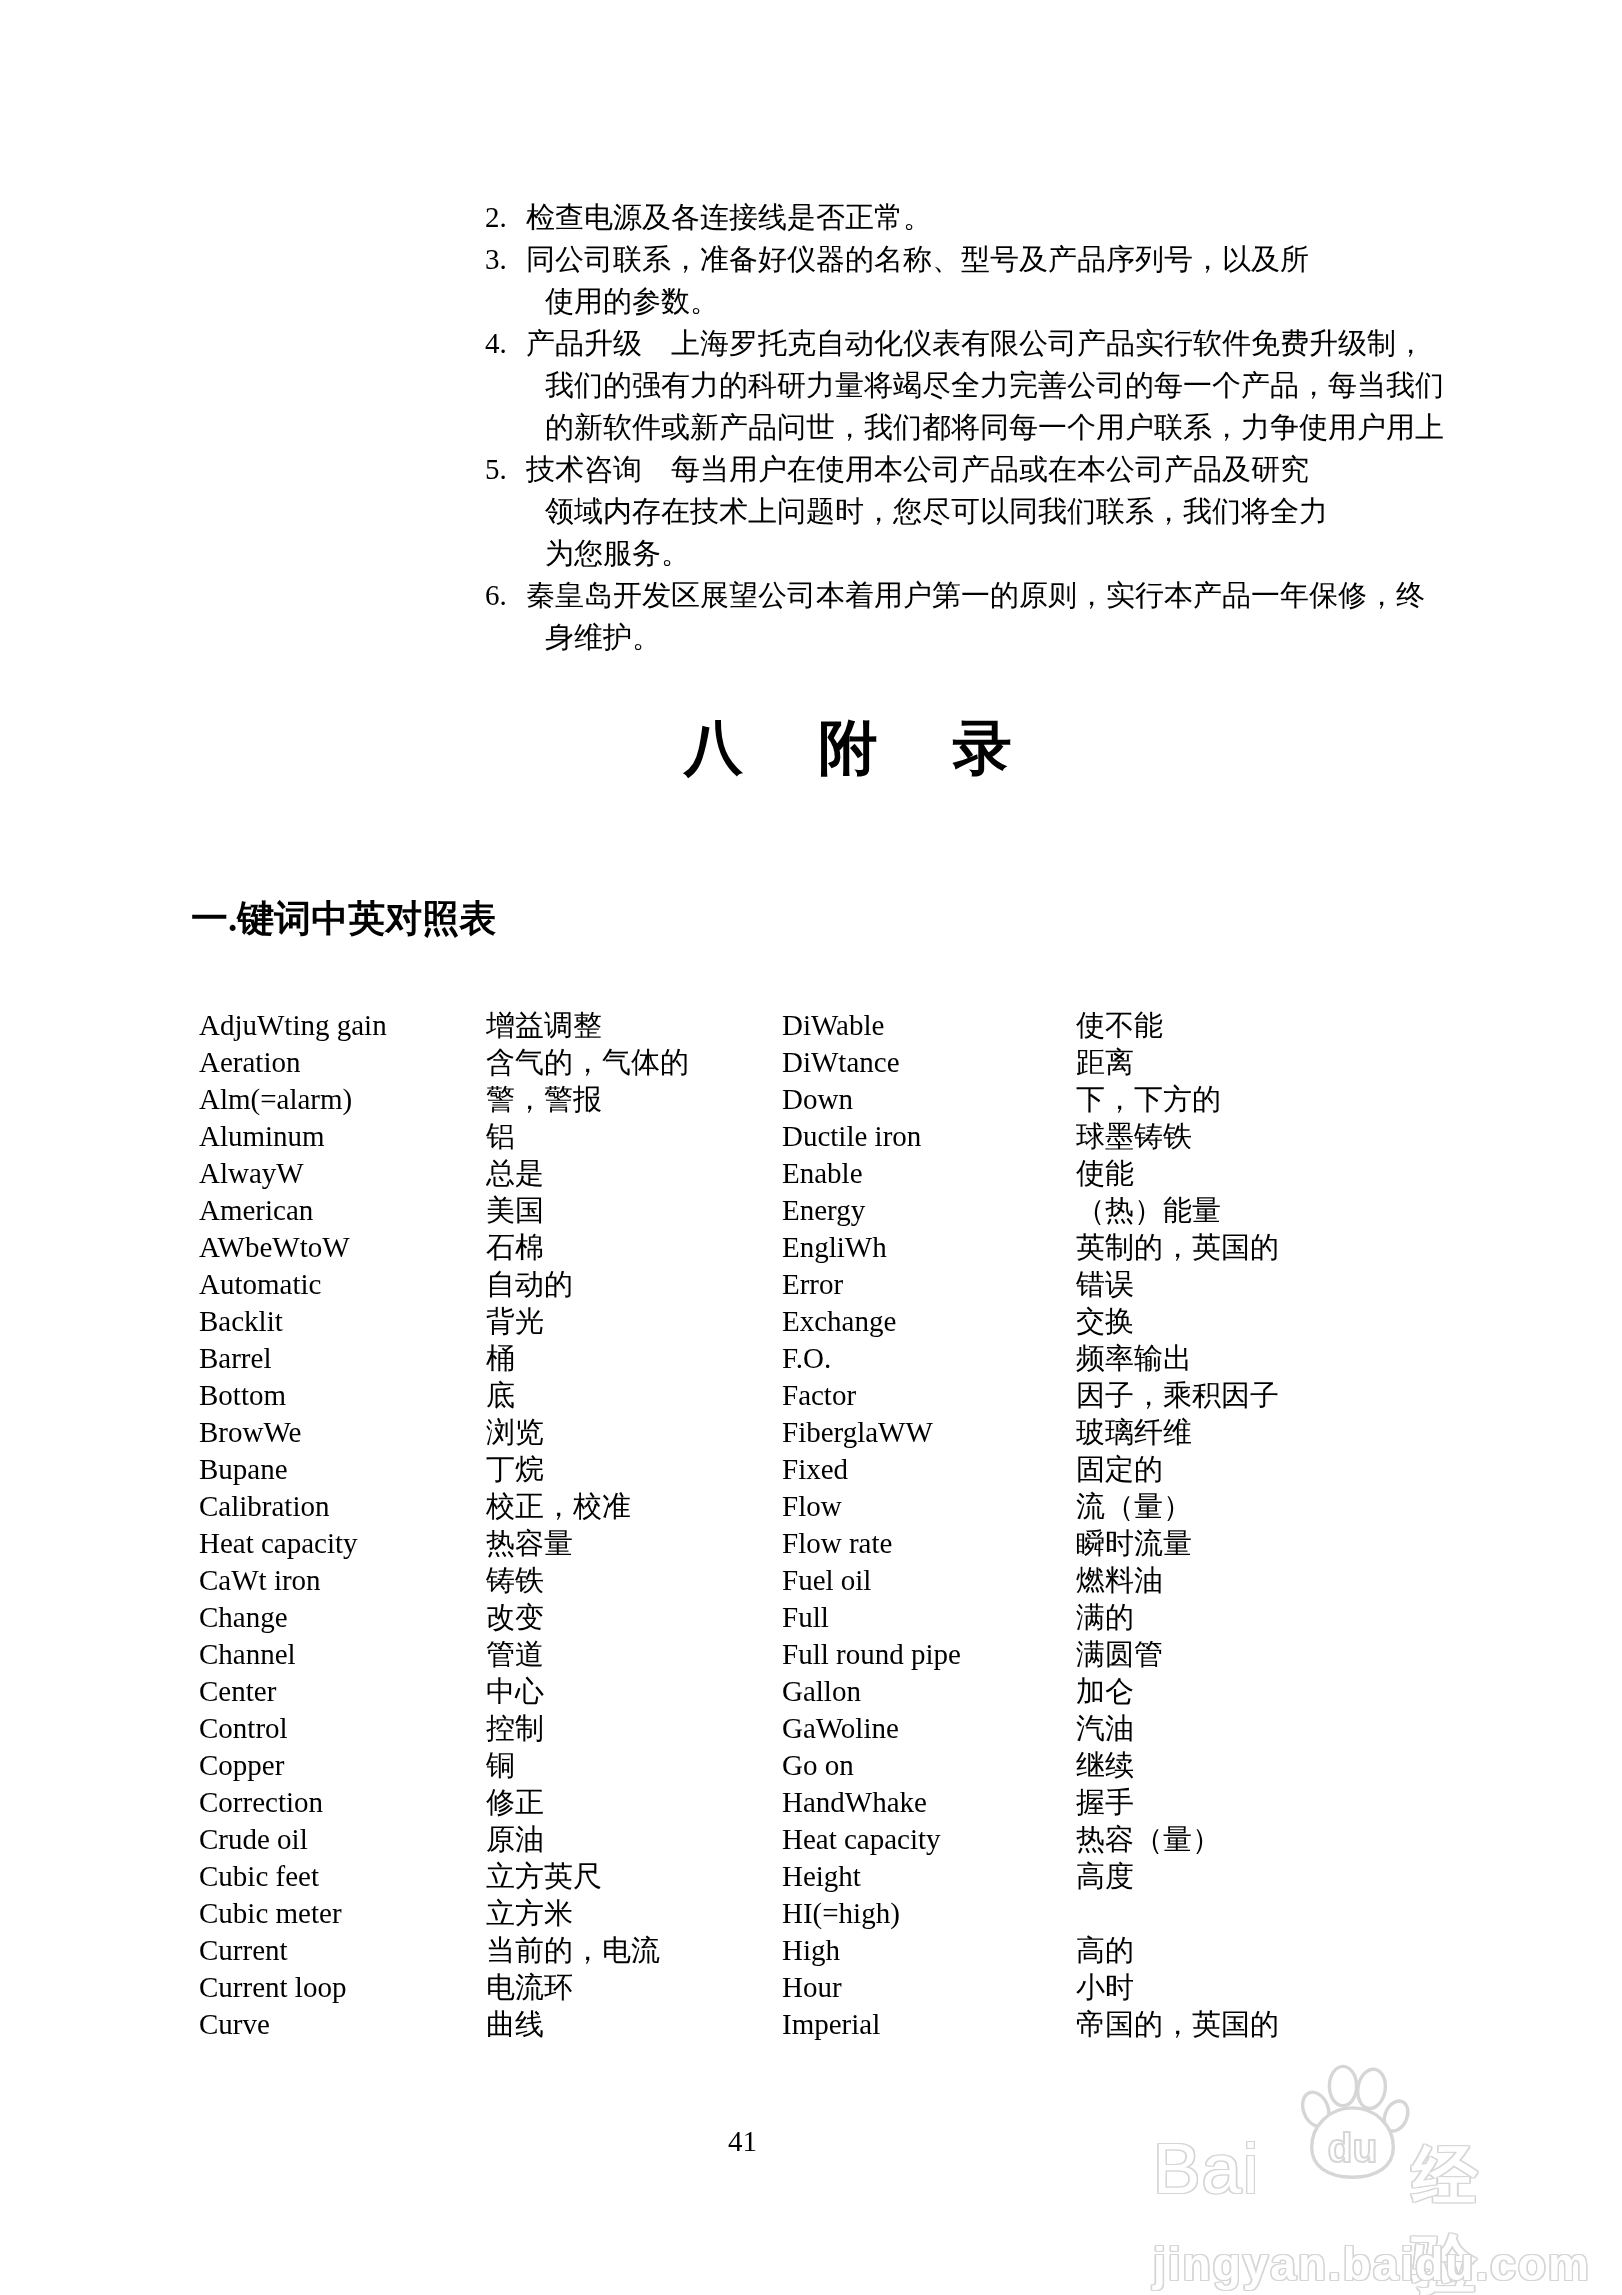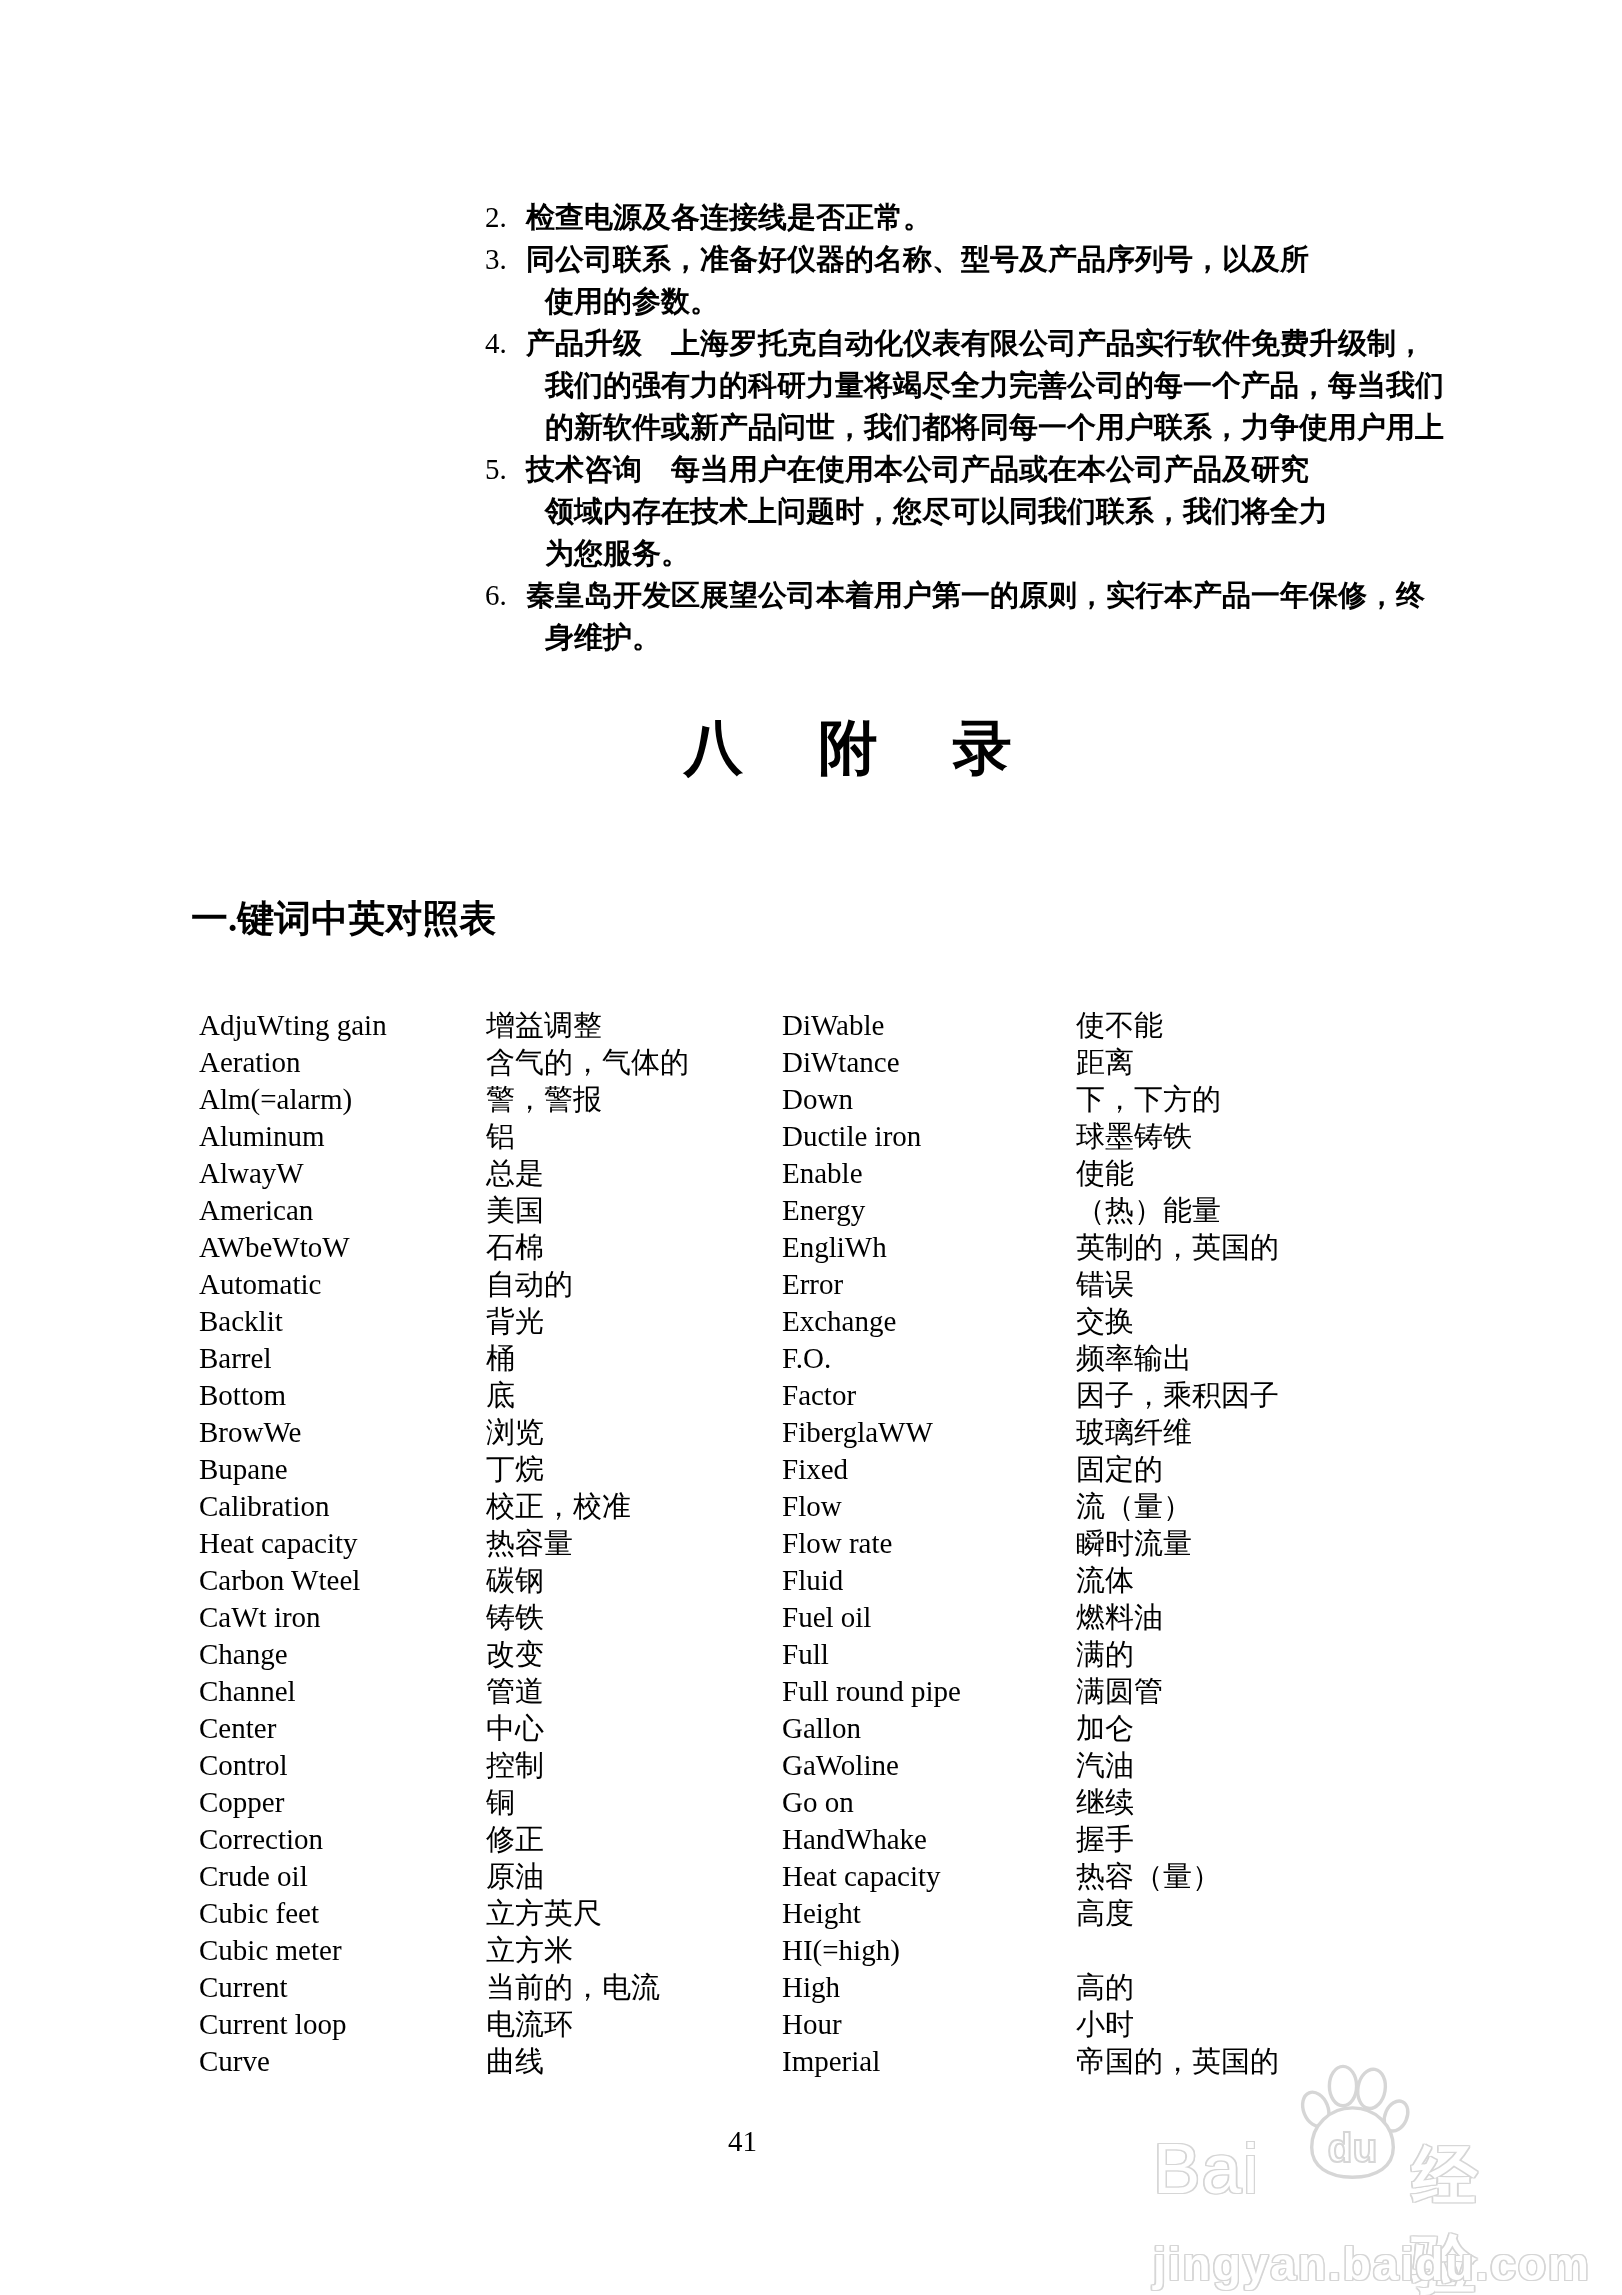--- a/index.html
+++ b/index.html
@@ -7,21 +7,21 @@
     width:1622px;height:2295px;position:relative;background:#ffffff;
     font-family:"Liberation Serif","DejaVu Serif",serif;color:#000;
     overflow:hidden;
   }
   .page{position:absolute;inset:0;}
 
   
   .notice-list{position:absolute;left:485px;top:196px;width:1009px;}
   .notice-item{display:flex;align-items:flex-start;}
   .item-num{flex:none;width:41px;font-size:29px;line-height:42px;}
-  .item-lines{flex:1;font-weight:bold;}
+  .item-lines{flex:1;}
   .line{font-size:29px;line-height:42px;white-space:nowrap;}
   .line.cont{padding-left:19px;}
 
   
   .appendix-title{
     position:absolute;top:709px;left:0;width:1622px;margin-left:41px;
     text-align:center;font-size:59px;font-weight:bold;letter-spacing:8.2px;
   }
 
   
@@ -189,26 +189,20 @@
         <div class="g-cell c0">Calibration</div>
         <div class="g-cell c1">校正，校准</div>
         <div class="g-cell c2">Flow</div>
         <div class="g-cell c3">流（量）</div>
       </div>
       <div class="g-row">
         <div class="g-cell c0">Heat capacity</div>
         <div class="g-cell c1">热容量</div>
         <div class="g-cell c2">Flow rate</div>
         <div class="g-cell c3">瞬时流量</div>
-      </div>
-      <div class="g-row">
-        <div class="g-cell c0">Carbon Wteel</div>
-        <div class="g-cell c1">碳钢</div>
-        <div class="g-cell c2">Fluid</div>
-        <div class="g-cell c3">流体</div>
       </div>
       <div class="g-row">
         <div class="g-cell c0">CaWt iron</div>
         <div class="g-cell c1">铸铁</div>
         <div class="g-cell c2">Fuel oil</div>
         <div class="g-cell c3">燃料油</div>
       </div>
       <div class="g-row">
         <div class="g-cell c0">Change</div>
         <div class="g-cell c1">改变</div>

